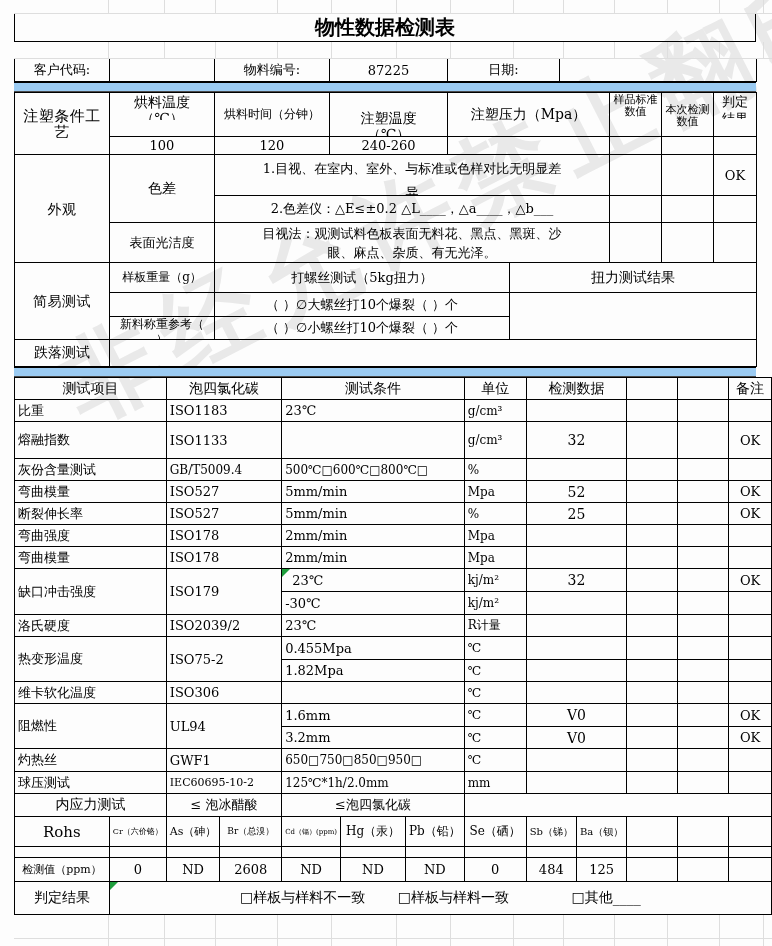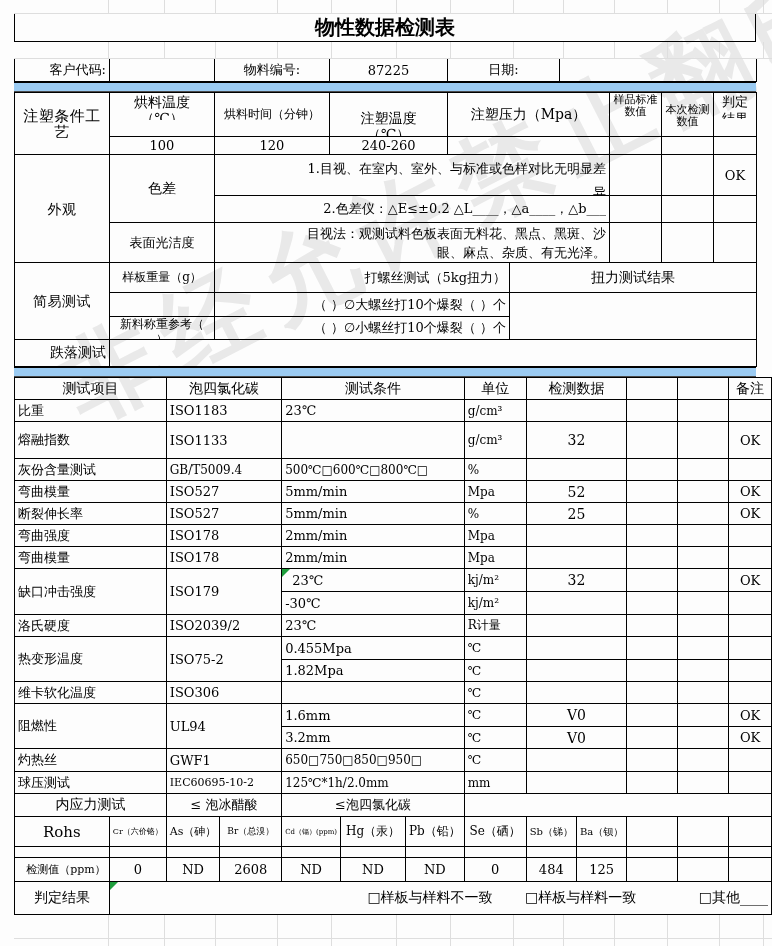--- a/index.html
+++ b/index.html
@@ -18,21 +18,21 @@
   .title{margin-left:14px;width:742px;height:29px;border:1px solid #000;box-sizing:border-box;
          display:flex;align-items:center;justify-content:center;font-size:20px;font-weight:bold;
          font-family:"DejaVu Sans",sans-serif;background:#fff0;}
   
   .bluebar{margin-left:14px;width:742px;height:8px;background:var(--bar,#9bcbf2);
            border-top:1px solid #000;border-bottom:1px solid #4a4a4a;box-sizing:content-box;}
   table{border-collapse:collapse;table-layout:fixed;margin-left:14px;}
   td{border:1px solid #000;padding:0 3px;font-size:13px;overflow:hidden;white-space:nowrap;
      vertical-align:middle;background:transparent;}
   td.ctr{text-align:center;}
-  td.lft{text-align:right;}
+  td.lft{text-align:center;}
   td.top{vertical-align:top;}
   td.rel{position:relative;}
   .hdr{text-align:center;font-size:14px;}
   .sect{text-align:center;font-size:15px;white-space:normal;line-height:16px;letter-spacing:.5px;}
   .clip{overflow:hidden;white-space:normal;}
   .small{font-size:11px;}
   .num{font-size:14px;text-align:center;margin-left:24px;}
   .gtri{position:absolute;left:0;top:0;width:0;height:0;border-top:8px solid #1f9e3d;
         border-right:8px solid transparent;}
   .wrap2{white-space:normal;line-height:19px;}

